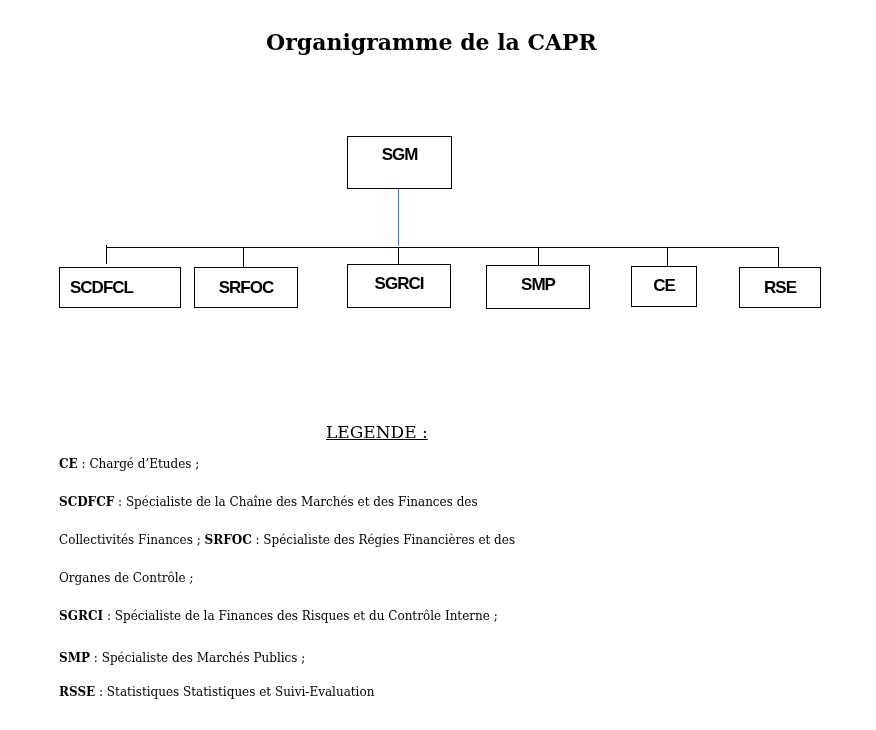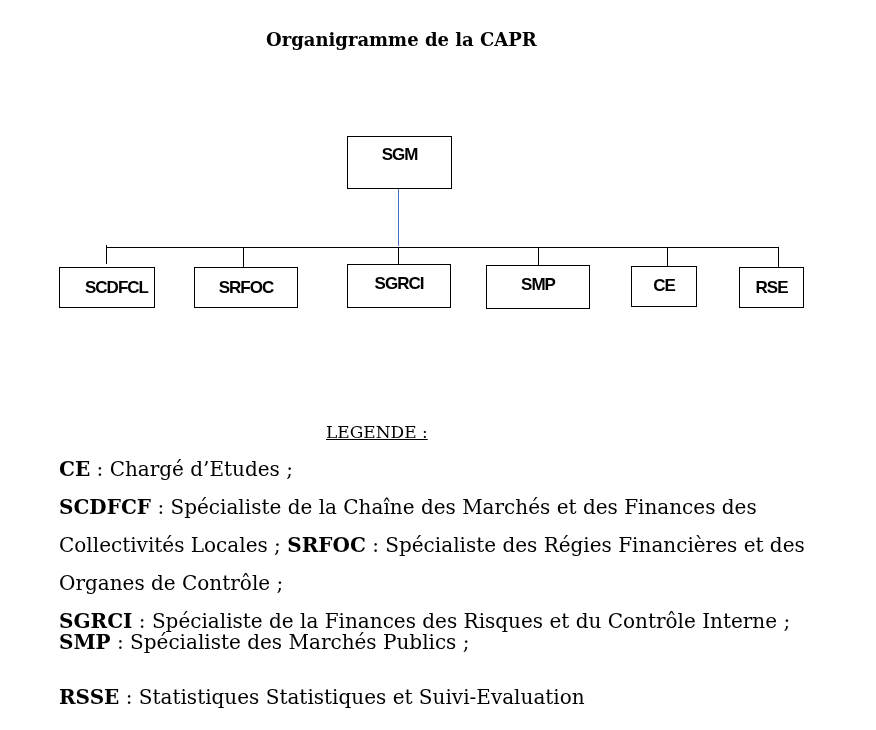--- a/index.html
+++ b/index.html
@@ -1,91 +1,91 @@
 <!DOCTYPE html>
 <html><head>
 <meta charset="utf-8">
 <style>
   html, body { margin: 0; padding: 0; background: #ffffff; }
   body { width: 876px; height: 730px; position: relative; overflow: hidden; }
   .title {
     position: absolute; left: 266px; top: 29px;
-    font-family: "DejaVu Serif", serif; font-weight: bold; font-size: 18px;
+    font-family: "DejaVu Serif", serif; font-weight: bold; font-size: 22px;
     color: #000; letter-spacing: 0px; white-space: nowrap;
   }
   .box {
     position: absolute; border: 1px solid #000; background: #fff;
     box-sizing: border-box; display: flex; align-items: center; justify-content: center;
   }
   .box span {
     font-family: "Liberation Sans", sans-serif; font-weight: bold; font-size: 17px;
     color: #000; letter-spacing: -1px; white-space: nowrap;
   }
   .line { position: absolute; background: #000; }
   .vline-blue { position: absolute; background: #4472c4; }
   .legend-title {
     position: absolute; left: 326px; top: 422px;
     font-family: "DejaVu Serif", serif; font-weight: normal; font-size: 17px;
     text-decoration: underline; color: #000; white-space: nowrap;
   }
-  .lrow { position: absolute; left: 59px; font-family: "DejaVu Serif", serif; font-size: 20px; color:#000; white-space: nowrap; }
+  .lrow { position: absolute; left: 59px; font-family: "DejaVu Serif", serif; font-size: 12px; color:#000; white-space: nowrap; }
   .lrow b { font-weight: bold; }
 </style>
 </head>
 <body>
 
 <div class="title">Organigramme de la CAPR</div>
 
 <div class="box" style="left:347px; top:136px; width:105px; height:53px; align-items:flex-start; padding-top:8px;">
   <span>SGM</span>
 </div>
 
 <div class="vline-blue" style="left:398px; top:189px; width:1px; height:57px;"></div>
 <div class="line" style="left:106px; top:247px; width:673px; height:1px;"></div>
 <div class="line" style="left:106px; top:245px; width:1px; height:19px;"></div>
 <div class="line" style="left:243px; top:248px; width:1px; height:19px;"></div>
 <div class="line" style="left:398px; top:248px; width:1px; height:16px;"></div>
 <div class="line" style="left:538px; top:248px; width:1px; height:17px;"></div>
 <div class="line" style="left:667px; top:248px; width:1px; height:18px;"></div>
 <div class="line" style="left:778px; top:248px; width:1px; height:19px;"></div>
 
-<div class="box" style="left:59px; top:267px; width:96px; height:41px; justify-content:flex-start; padding-left:25px;">
+<div class="box" style="left:59px; top:267px; width:122px; height:41px; justify-content:flex-start; padding-left:10px;">
   <span>SCDFCL</span>
 </div>
 <div class="box" style="left:194px; top:267px; width:104px; height:41px;">
   <span>SRFOC</span>
 </div>
 <div class="box" style="left:347px; top:264px; width:104px; height:44px; align-items:flex-start; padding-top:9px;">
   <span>SGRCI</span>
 </div>
 <div class="box" style="left:486px; top:265px; width:104px; height:44px; align-items:flex-start; padding-top:9px;">
   <span>SMP</span>
 </div>
 <div class="box" style="left:631px; top:266px; width:66px; height:41px; align-items:flex-start; padding-top:9px;">
   <span>CE</span>
 </div>
-<div class="box" style="left:739px; top:267px; width:65px; height:41px;">
+<div class="box" style="left:739px; top:267px; width:82px; height:41px;">
   <span>RSE</span>
 </div>
 
 <div class="legend-title">LEGENDE :</div>
 
 <div class="lrow" style="top:457px;">
   <b>CE</b><span> : Chargé d’Etudes ;</span>
 </div>
 <div class="lrow" style="top:495px;">
   <b>SCDFCF</b><span> : Spécialiste de la Chaîne des Marchés et des Finances des</span>
 </div>
 <div class="lrow" style="top:533px;">
-  <span>Collectivités Locales ; </span><b>SRFOC</b><span> : Spécialiste des Régies Financières et des</span>
+  <span>Collectivités Finances ; </span><b>SRFOC</b><span> : Spécialiste des Régies Financières et des</span>
 </div>
 <div class="lrow" style="top:571px;">
   <span>Organes de Contrôle ;</span>
 </div>
 <div class="lrow" style="top:609px;">
   <b>SGRCI</b><span> : Spécialiste de la Finances des Risques et du Contrôle Interne ;</span>
 </div>
-<div class="lrow" style="top:630px;">
+<div class="lrow" style="top:651px;">
   <b>SMP</b><span> : Spécialiste des Marchés Publics ;</span>
 </div>
 <div class="lrow" style="top:685px;">
   <b>RSSE</b><span> : Statistiques Statistiques et Suivi-Evaluation</span>
 </div>
 
 </body></html>

